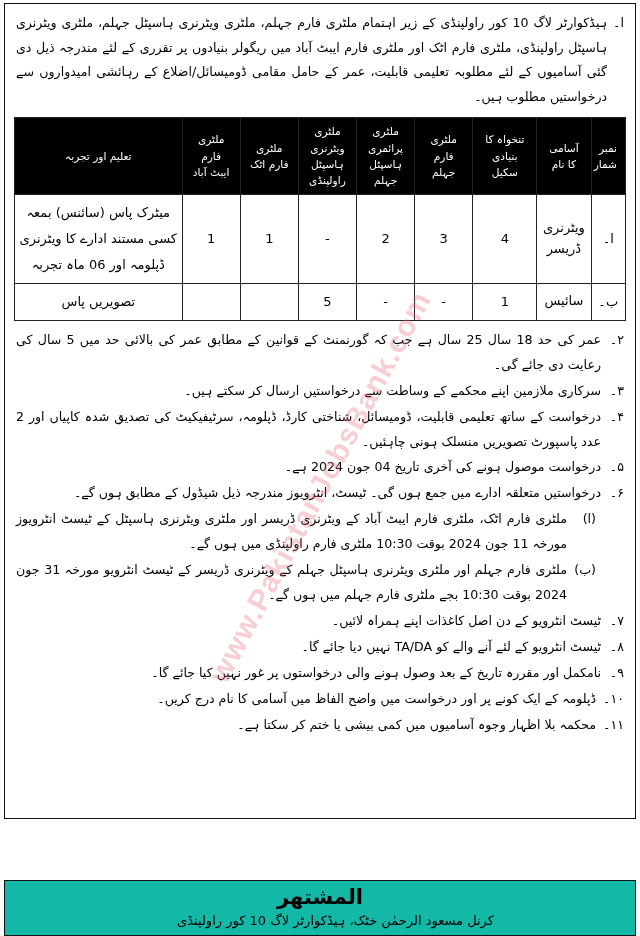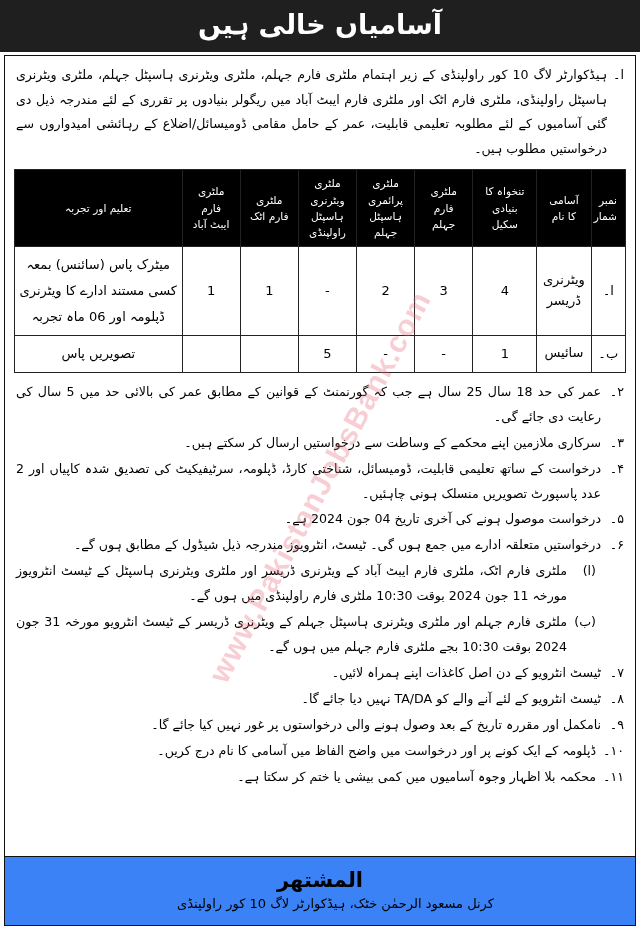--- a/index.html
+++ b/index.html
@@ -139,23 +139,23 @@
   .cond-row.sub {
     padding-right: 28px;
   }
   .cond-row.sub .cond-marker { min-width: 22px; }
 
   
   .footer-band {
     position: absolute;
     left: 4px;
     right: 4px;
-    bottom: 10px;
-    height: 70px;
-    background: #3b82f6;
+    bottom: 0;
+    height: 56px;
+    background: #14b8a6;
     border: 1.5px solid #111;
     display: flex;
     flex-direction: column;
     align-items: center;
     justify-content: center;
     gap: 4px;
   }
   .footer-heading {
     font-size: 21px;
     font-weight: bold;
@@ -185,23 +185,20 @@
     letter-spacing: 1px;
     z-index: 5;
     font-family: "Liberation Sans", sans-serif;
   }
 </style>
 </head>
 <body>
 
 <div class="ad-page">
 
-  <div class="title-banner">
-    <div class="title-text">آسامیاں خالی ہیں</div>
-  </div>
 
   <div class="body-frame">
 
     <div class="intro-block">
       <span class="intro-marker">ا۔</span>
       <span class="intro-text">ہیڈکوارٹر لاگ 10 کور راولپنڈی کے زیر اہتمام ملٹری فارم جہلم، ملٹری ویٹرنری ہاسپٹل جہلم، ملٹری ویٹرنری ہاسپٹل راولپنڈی، ملٹری فارم اٹک اور ملٹری فارم ایبٹ آباد میں ریگولر بنیادوں پر تقرری کے لئے مندرجہ ذیل دی گئی آسامیوں کے لئے مطلوبہ تعلیمی قابلیت، عمر کے حامل مقامی ڈومیسائل/اضلاع کے رہائشی امیدواروں سے درخواستیں مطلوب ہیں۔</span>
     </div>
 
     <table class="vac-table">
       <thead>

